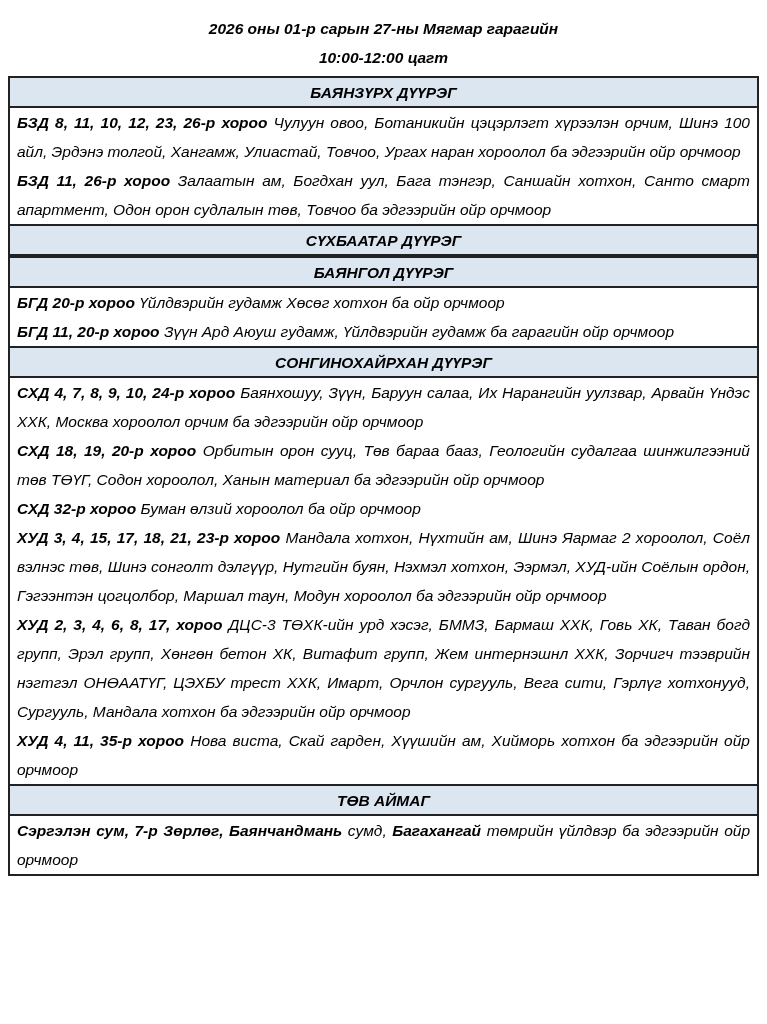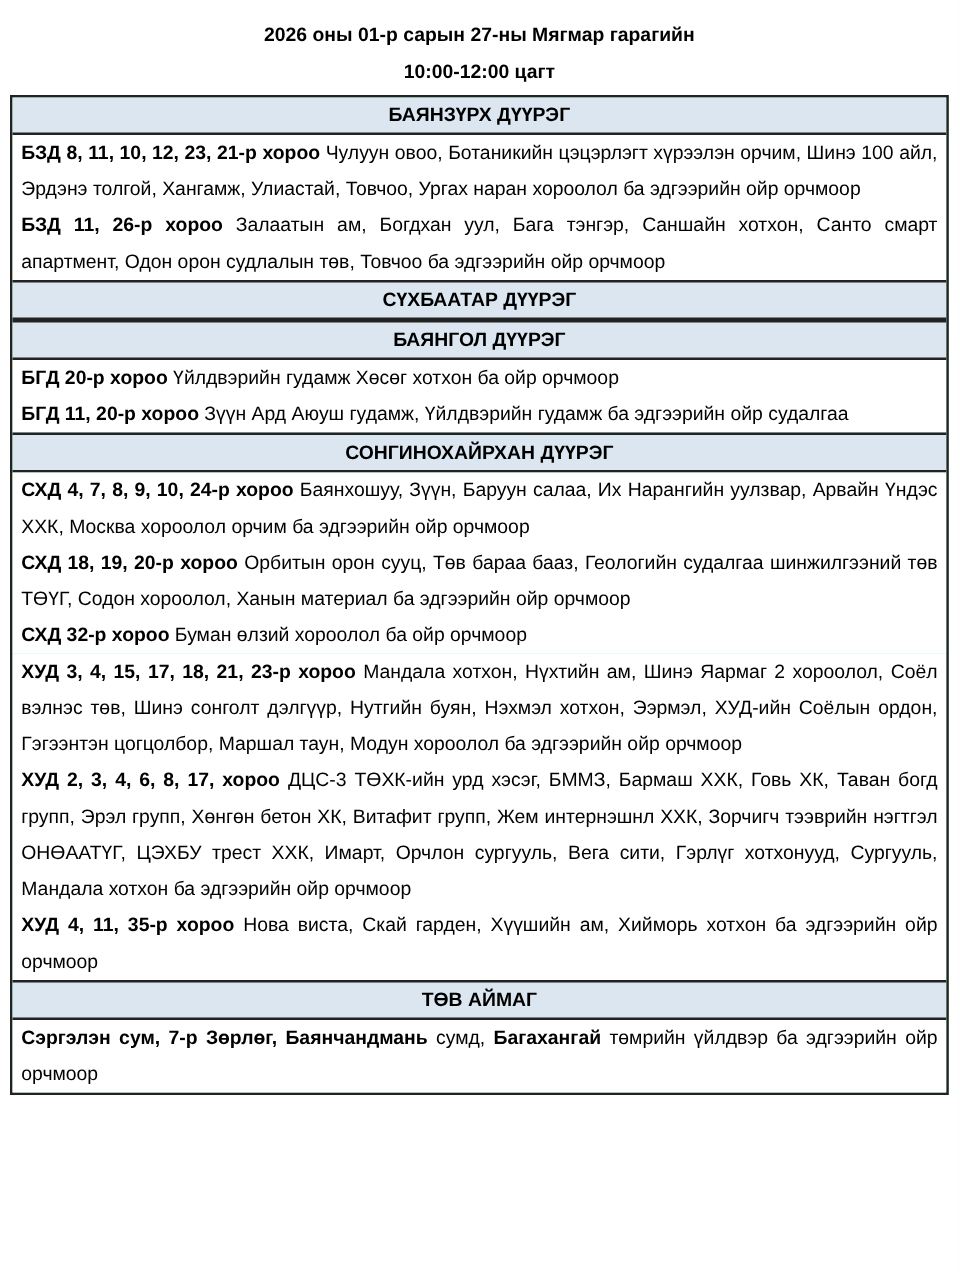--- a/index.html
+++ b/index.html
@@ -1,15 +1,15 @@
 <!DOCTYPE html>
 <html><head>
 <meta charset="utf-8">
 <style>
-  * { box-sizing: border-box; margin: 0; padding: 0; }
+  * { box-sizing: border-box; margin: 0; padding: 0; font-style: italic; }
   html, body { background: #ffffff; }
   body {
     width: 767px;
     height: 1024px;
     font-family: "Liberation Sans", sans-serif;
     color: #000000;
     overflow: hidden;
   }
   .titles {
     text-align: center;
@@ -56,28 +56,28 @@
 <body>
 
 <div class="titles">
   <div class="title-line">2026 оны 01-р сарын 27-ны Мягмар гарагийн</div>
   <div class="title-line">10:00-12:00 цагт</div>
 </div>
 
 <div class="schedule-table">
     <div class="section-header">БАЯНЗҮРХ ДҮҮРЭГ</div>
     <div class="section-body">
-      <p class="area-row"><span class="b">БЗД 8, 11, 10, 12, 23, 21-р хороо </span><span class="r">Чулуун овоо, Ботаникийн цэцэрлэгт хүрээлэн орчим, Шинэ 100 айл, Эрдэнэ толгой, Хангамж, Улиастай, Товчоо, Ургах наран хороолол ба эдгээрийн ойр орчмоор</span></p>
+      <p class="area-row"><span class="b">БЗД 8, 11, 10, 12, 23, 26-р хороо </span><span class="r">Чулуун овоо, Ботаникийн цэцэрлэгт хүрээлэн орчим, Шинэ 100 айл, Эрдэнэ толгой, Хангамж, Улиастай, Товчоо, Ургах наран хороолол ба эдгээрийн ойр орчмоор</span></p>
       <p class="area-row"><span class="b">БЗД 11, 26-р хороо </span><span class="r">Залаатын ам, Богдхан уул, Бага тэнгэр, Саншайн хотхон, Санто смарт апартмент, Одон орон судлалын төв, Товчоо ба эдгээрийн ойр орчмоор</span></p>
     </div>
     <div class="section-header">СҮХБААТАР ДҮҮРЭГ</div>
     <div class="section-header">БАЯНГОЛ ДҮҮРЭГ</div>
     <div class="section-body">
       <p class="area-row"><span class="b">БГД 20-р хороо </span><span class="r">Үйлдвэрийн гудамж Хөсөг хотхон ба ойр орчмоор</span></p>
-      <p class="area-row"><span class="b">БГД 11, 20-р хороо </span><span class="r">Зүүн Ард Аюуш гудамж, Үйлдвэрийн гудамж ба эдгээрийн ойр судалгаа</span></p>
+      <p class="area-row"><span class="b">БГД 11, 20-р хороо </span><span class="r">Зүүн Ард Аюуш гудамж, Үйлдвэрийн гудамж ба гарагийн ойр орчмоор</span></p>
     </div>
     <div class="section-header">СОНГИНОХАЙРХАН ДҮҮРЭГ</div>
     <div class="section-body">
       <p class="area-row"><span class="b">СХД 4, 7, 8, 9, 10, 24-р хороо </span><span class="r">Баянхошуу, Зүүн, Баруун салаа, Их Нарангийн уулзвар, Арвайн Үндэс ХХК, Москва хороолол орчим ба эдгээрийн ойр орчмоор</span></p>
       <p class="area-row"><span class="b">СХД 18, 19, 20-р хороо </span><span class="r">Орбитын орон сууц, Төв бараа бааз, Геологийн судалгаа шинжилгээний төв ТӨҮГ, Содон хороолол, Ханын материал ба эдгээрийн ойр орчмоор</span></p>
       <p class="area-row"><span class="b">СХД 32-р хороо </span><span class="r">Буман өлзий хороолол ба ойр орчмоор</span></p>
     </div>
     <div class="section-body">
       <p class="area-row"><span class="b">ХУД 3, 4, 15, 17, 18, 21, 23-р хороо </span><span class="r">Мандала хотхон, Нүхтийн ам, Шинэ Яармаг 2 хороолол, Соёл вэлнэс төв, Шинэ сонголт дэлгүүр, Нутгийн буян, Нэхмэл хотхон, Ээрмэл, ХУД-ийн Соёлын ордон, Гэгээнтэн цогцолбор, Маршал таун, Модун хороолол ба эдгээрийн ойр орчмоор</span></p>
       <p class="area-row"><span class="b">ХУД 2, 3, 4, 6, 8, 17,  хороо </span><span class="r">ДЦС-3 ТӨХК-ийн урд хэсэг, БММЗ, Бармаш ХХК, Говь ХК, Таван богд групп, Эрэл групп, Хөнгөн бетон ХК, Витафит групп, Жем интернэшнл ХХК, Зорчигч тээврийн нэгтгэл ОНӨААТҮГ, ЦЭХБУ трест ХХК, Имарт, Орчлон сургууль, Вега сити, Гэрлүг хотхонууд, Сургууль, Мандала хотхон ба эдгээрийн ойр орчмоор</span></p>

